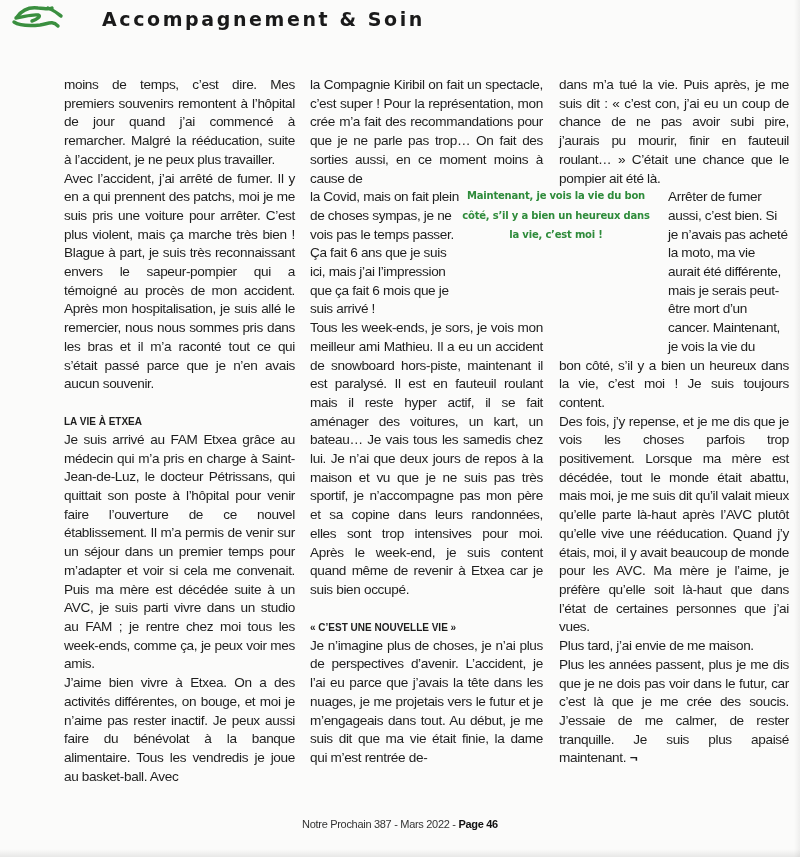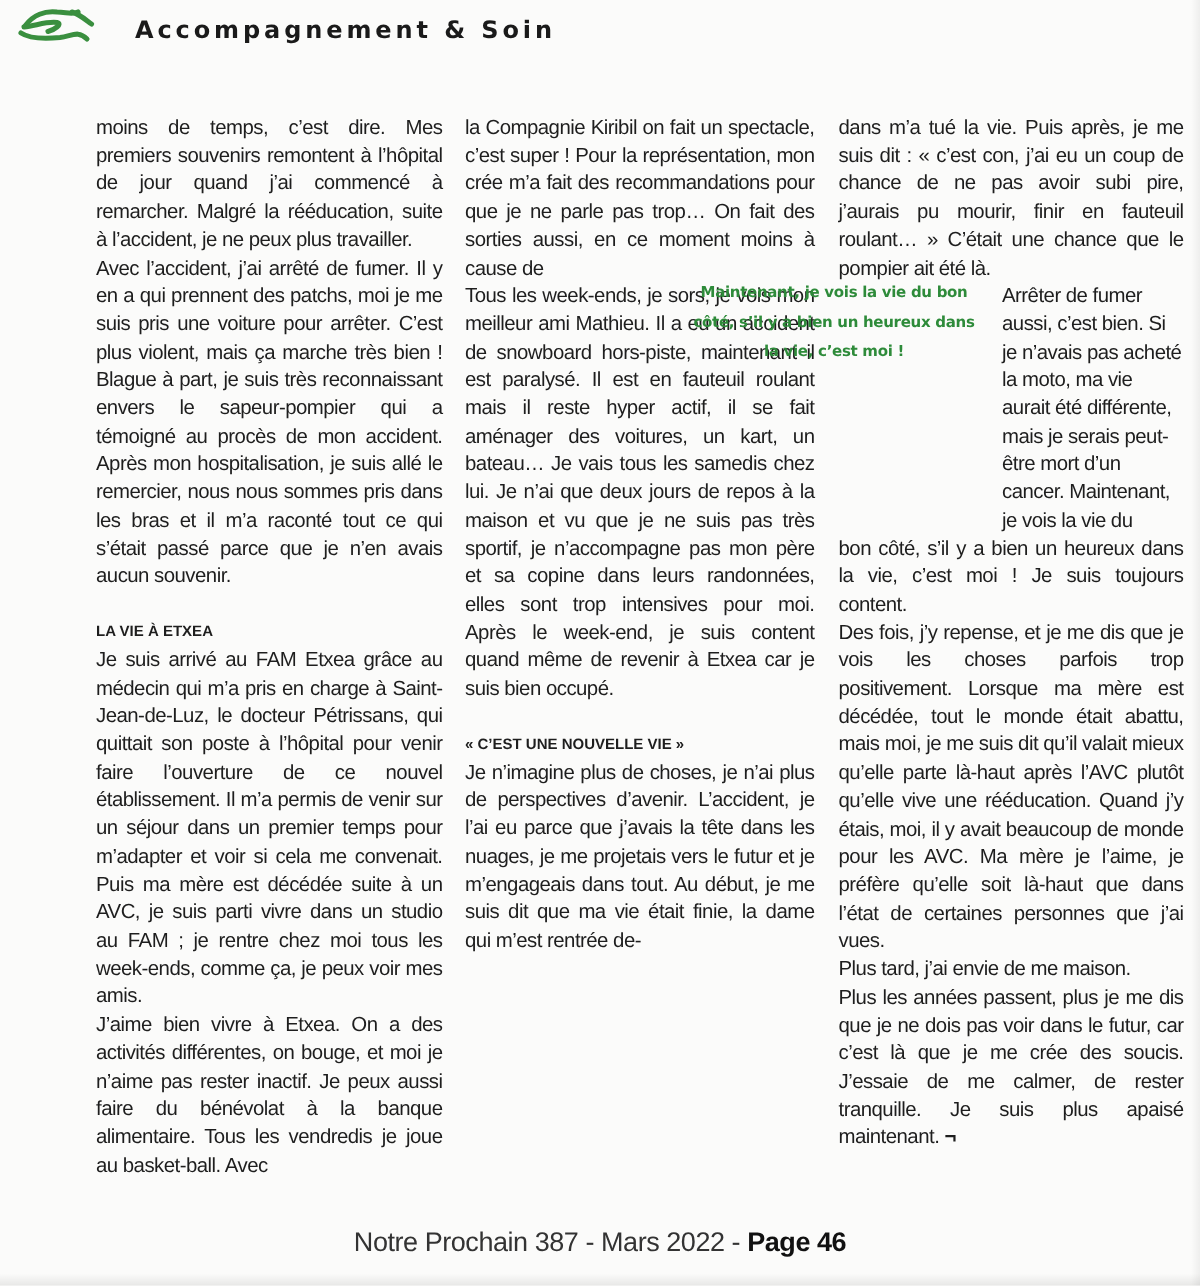--- a/index.html
+++ b/index.html
@@ -1,35 +1,35 @@
 <!DOCTYPE html>
 <html><head>
 <meta charset="utf-8">
 <style>
   html, body { margin:0; padding:0; }
   body { width:800px; height:857px; background:#fbfbfa; position:relative; overflow:hidden;
          font-family:"Liberation Sans", sans-serif; color:#1d1d1d; }
   .header { position:absolute; left:8px; top:2px; height:34px; display:flex; align-items:center; }
   .logo { width:56px; height:30px; }
-  .header-title { margin-left:26px; font-family:"DejaVu Sans", sans-serif; font-weight:bold;
-                  font-size:16px; letter-spacing:2.6px; color:#1a1a1a; }
+  .header-title { margin-left:38px; font-family:"DejaVu Sans", sans-serif; font-weight:bold;
+                  font-size:19px; letter-spacing:2.6px; color:#1a1a1a; }
   .col { position:absolute; top:76px; font-family:"Liberation Sans", sans-serif; font-stretch:condensed;
          font-size:13.6px; line-height:18.7px; text-align:justify; letter-spacing:-0.35px; color:#1e1e1e; }
   .col p { margin:0; }
   .col1 { left:64px; width:231px; }
   .col2 { left:310px; width:233px; }
   .col3 { left:559px; width:230px; }
   .section-heading { font-weight:bold; font-size:10px; margin-top:18px !important; letter-spacing:0px; line-height:19px; }
   .narrow-left { width:150px; text-align:left; }
   .narrow-right { margin-left:109px !important; text-align:left; }
   .pullquote { position:absolute; left:456px; top:186px; width:200px; text-align:center;
                font-family:"DejaVu Sans", sans-serif; font-weight:bold; font-size:10px; line-height:19.5px;
                color:#2e8b3a; letter-spacing:-0.2px; }
   .footer { position:absolute; left:0; width:800px; top:818px; text-align:center;
-            font-family:"Liberation Sans", sans-serif; font-size:18px; color:#333; letter-spacing:-0.3px; }
+            font-family:"Liberation Sans", sans-serif; font-size:11px; color:#333; letter-spacing:-0.3px; }
   .footer b { color:#111; }
   .end-mark { font-weight:bold; }
   .edge-shadow { position:absolute; right:0; top:0; width:6px; height:857px;
                  background:linear-gradient(to right, rgba(0,0,0,0), rgba(0,0,0,0.05)); }
   .bottom-shadow { position:absolute; left:0; bottom:0; width:800px; height:8px;
                    background:linear-gradient(to bottom, rgba(0,0,0,0), rgba(0,0,0,0.08)); }
 </style>
 </head>
 <body>
 
@@ -46,20 +46,21 @@
 <div class="col col1">
   <p>moins de temps, c’est dire. Mes premiers souvenirs remontent à l’hôpital de jour quand j’ai commencé à remarcher. Malgré la rééducation, suite à l’accident, je ne peux plus travailler.</p>
   <p>Avec l’accident, j’ai arrêté de fumer. Il y en a qui prennent des patchs, moi je me suis pris une voiture pour arrêter. C’est plus violent, mais ça marche très bien ! Blague à part, je suis très reconnaissant envers le sapeur-pompier qui a témoigné au procès de mon accident. Après mon hospitalisation, je suis allé le remercier, nous nous sommes pris dans les bras et il m’a raconté tout ce qui s’était passé parce que je n’en avais aucun souvenir.</p>
   <p class="section-heading">LA VIE À ETXEA</p>
   <p>Je suis arrivé au FAM Etxea grâce au médecin qui m’a pris en charge à Saint-Jean-de-Luz, le docteur Pétrissans, qui quittait son poste à l’hôpital pour venir faire l’ouverture de ce nouvel établissement. Il m’a permis de venir sur un séjour dans un premier temps pour m’adapter et voir si cela me convenait. Puis ma mère est décédée suite à un AVC, je suis parti vivre dans un studio au FAM ; je rentre chez moi tous les week-ends, comme ça, je peux voir mes amis.</p>
   <p>J’aime bien vivre à Etxea. On a des activités différentes, on bouge, et moi je n’aime pas rester inactif. Je peux aussi faire du bénévolat à la banque alimentaire. Tous les vendredis je joue au basket-ball. Avec</p>
 </div>
 
 <div class="col col2">
   <p>la Compagnie Kiribil on fait un spectacle, c’est super ! Pour la représentation, mon crée m’a fait des recommandations pour que je ne parle pas trop… On fait des sorties aussi, en ce moment moins à cause de</p>
+  <p class="narrow-left">la Covid, mais on fait plein de choses sympas, je ne vois pas le temps passer. Ça fait 6 ans que je suis ici, mais j’ai l’impression que ça fait 6 mois que je suis arrivé !</p>
   <p>Tous les week-ends, je sors, je vois mon meilleur ami Mathieu. Il a eu un accident de snowboard hors-piste, maintenant il est paralysé. Il est en fauteuil roulant mais il reste hyper actif, il se fait aménager des voitures, un kart, un bateau… Je vais tous les samedis chez lui. Je n’ai que deux jours de repos à la maison et vu que je ne suis pas très sportif, je n’accompagne pas mon père et sa copine dans leurs randonnées, elles sont trop intensives pour moi. Après le week-end, je suis content quand même de revenir à Etxea car je suis bien occupé.</p>
   <p class="section-heading">« C’EST UNE NOUVELLE VIE »</p>
   <p>Je n’imagine plus de choses, je n’ai plus de perspectives d’avenir. L’accident, je l’ai eu parce que j’avais la tête dans les nuages, je me projetais vers le futur et je m’engageais dans tout. Au début, je me suis dit que ma vie était finie, la dame qui m’est rentrée de-</p>
 </div>
 
 <div class="pullquote">Maintenant, je vois la vie du bon côté, s’il y a bien un heureux dans la vie, c’est moi !</div>
 
 <div class="col col3">
   <p>dans m’a tué la vie. Puis après, je me suis dit : « c’est con, j’ai eu un coup de chance de ne pas avoir subi pire, j’aurais pu mourir, finir en fauteuil roulant… » C’était une chance que le pompier ait été là.</p>
   <p class="narrow-right">Arrêter de fumer aussi, c’est bien. Si je n’avais pas acheté la moto, ma vie aurait été différente, mais je serais peut-être mort d’un cancer. Maintenant, je vois la vie du</p>

